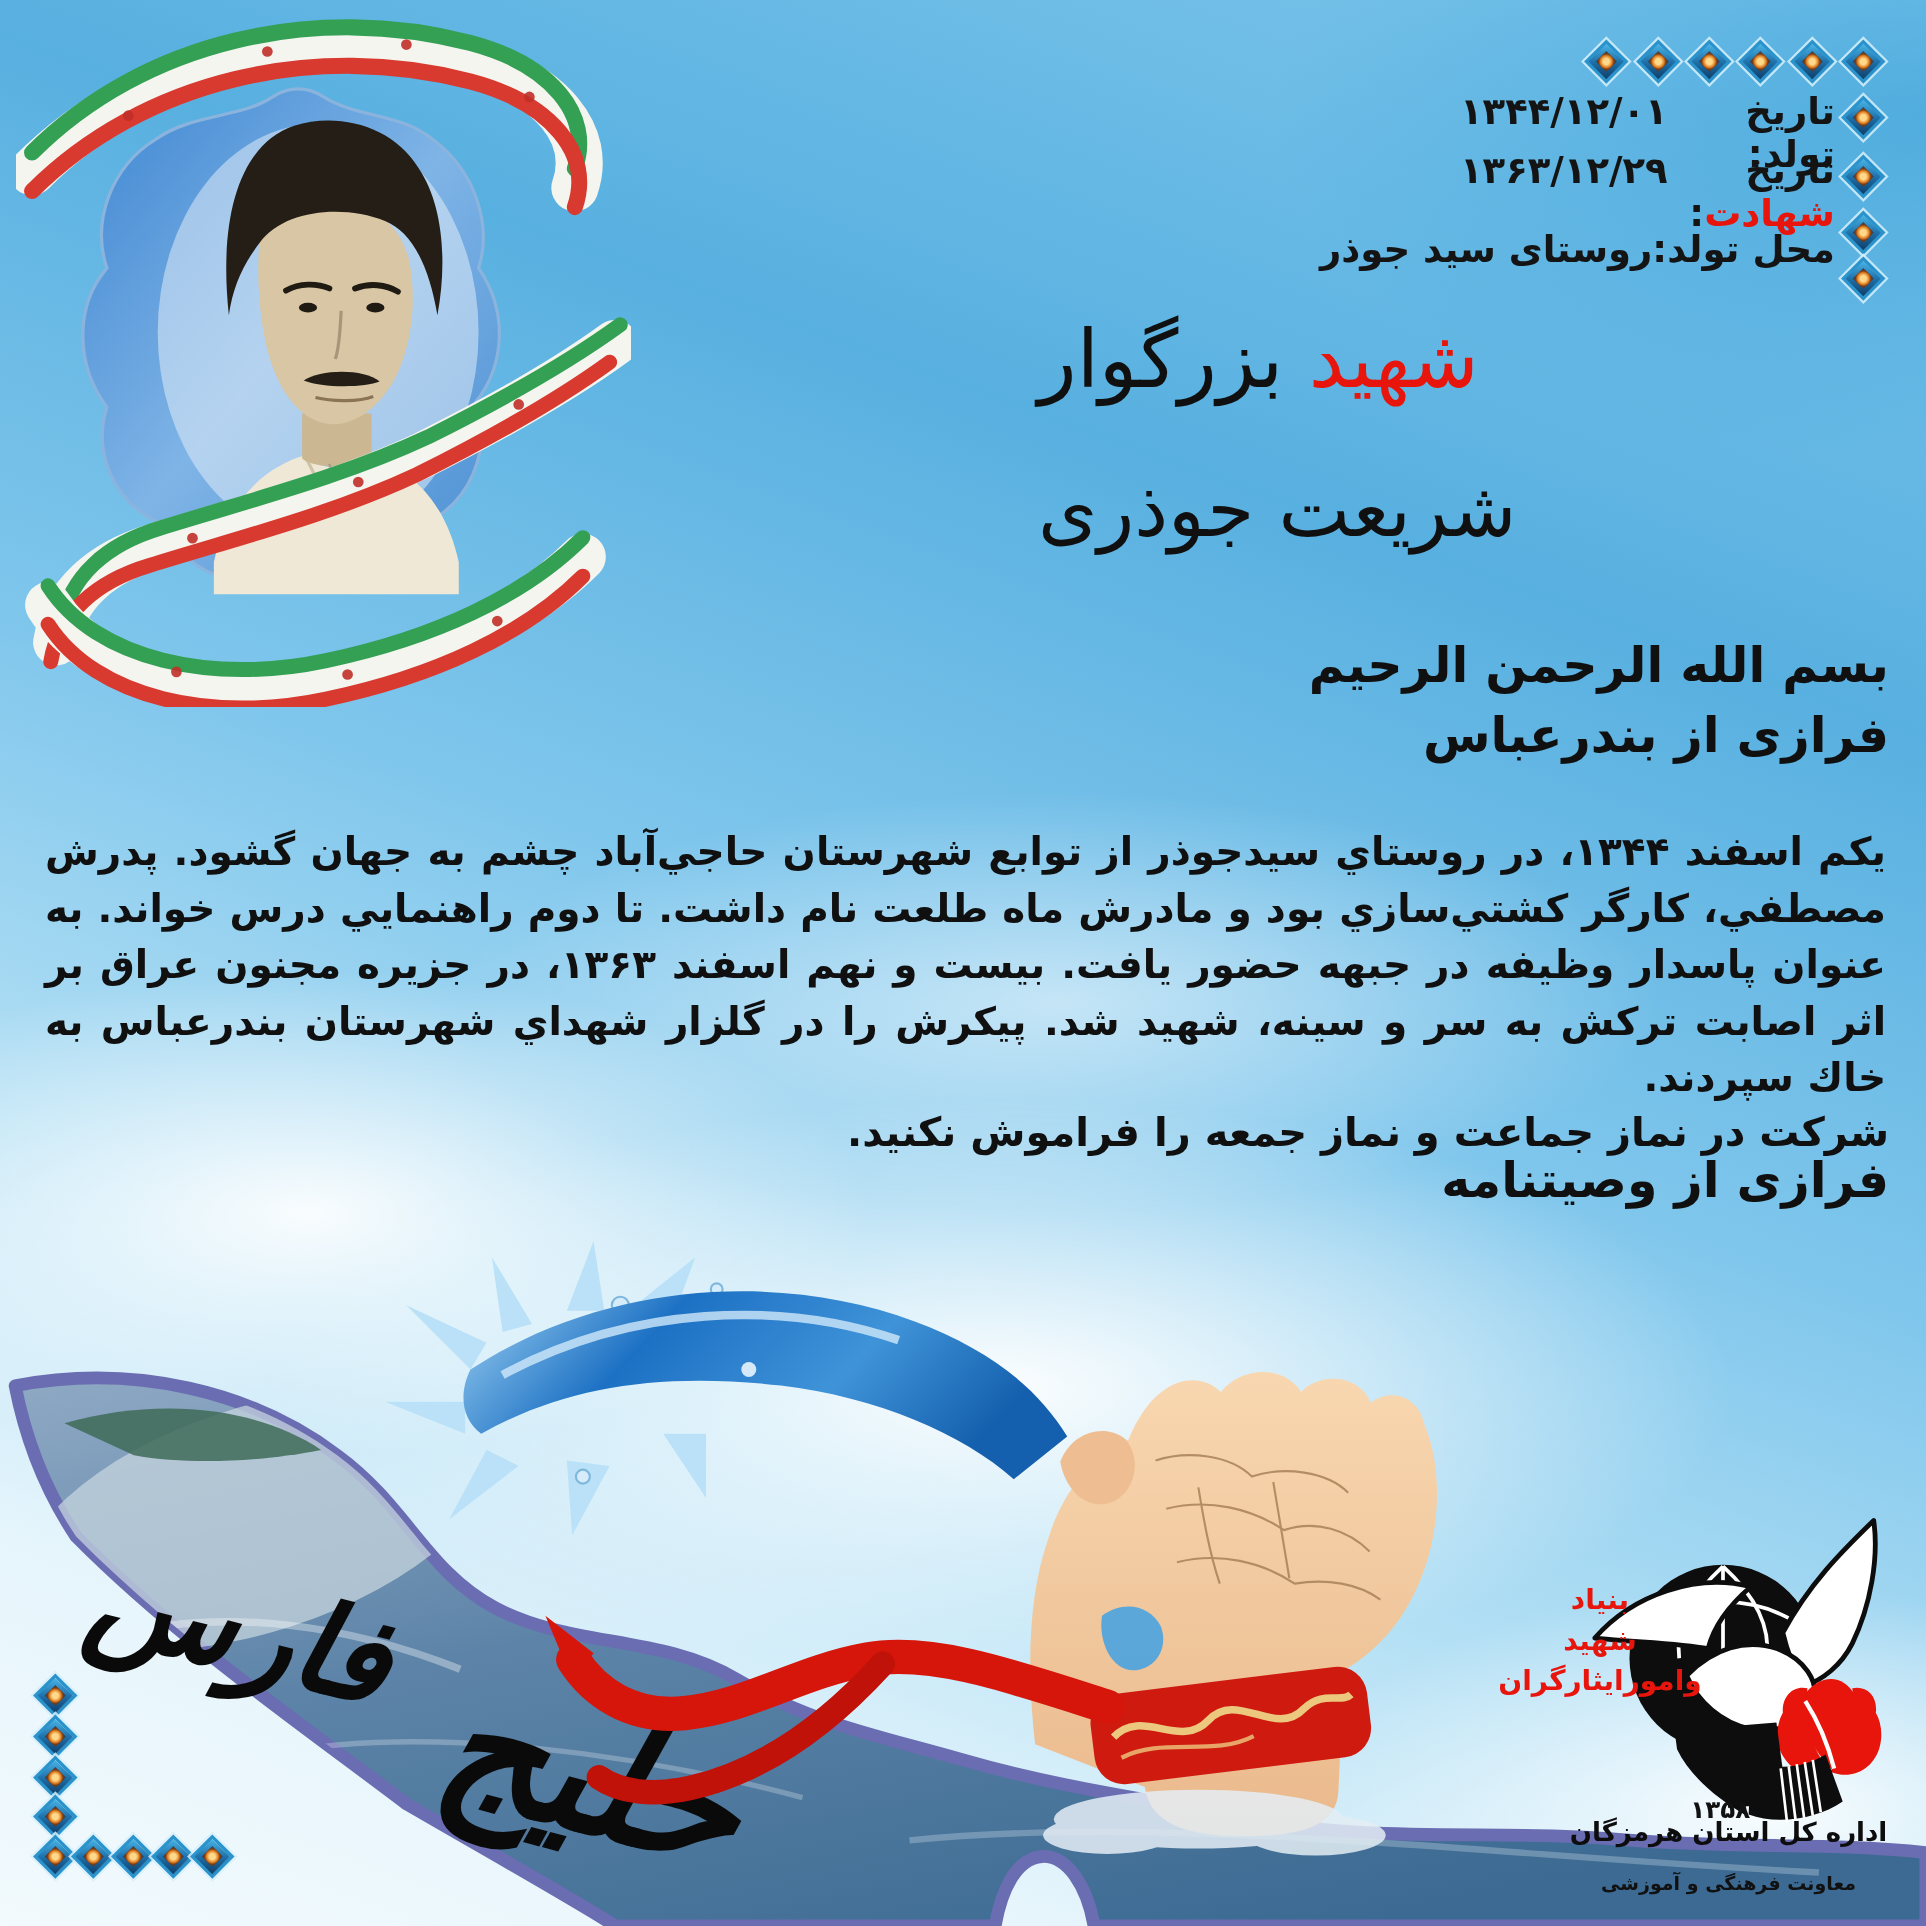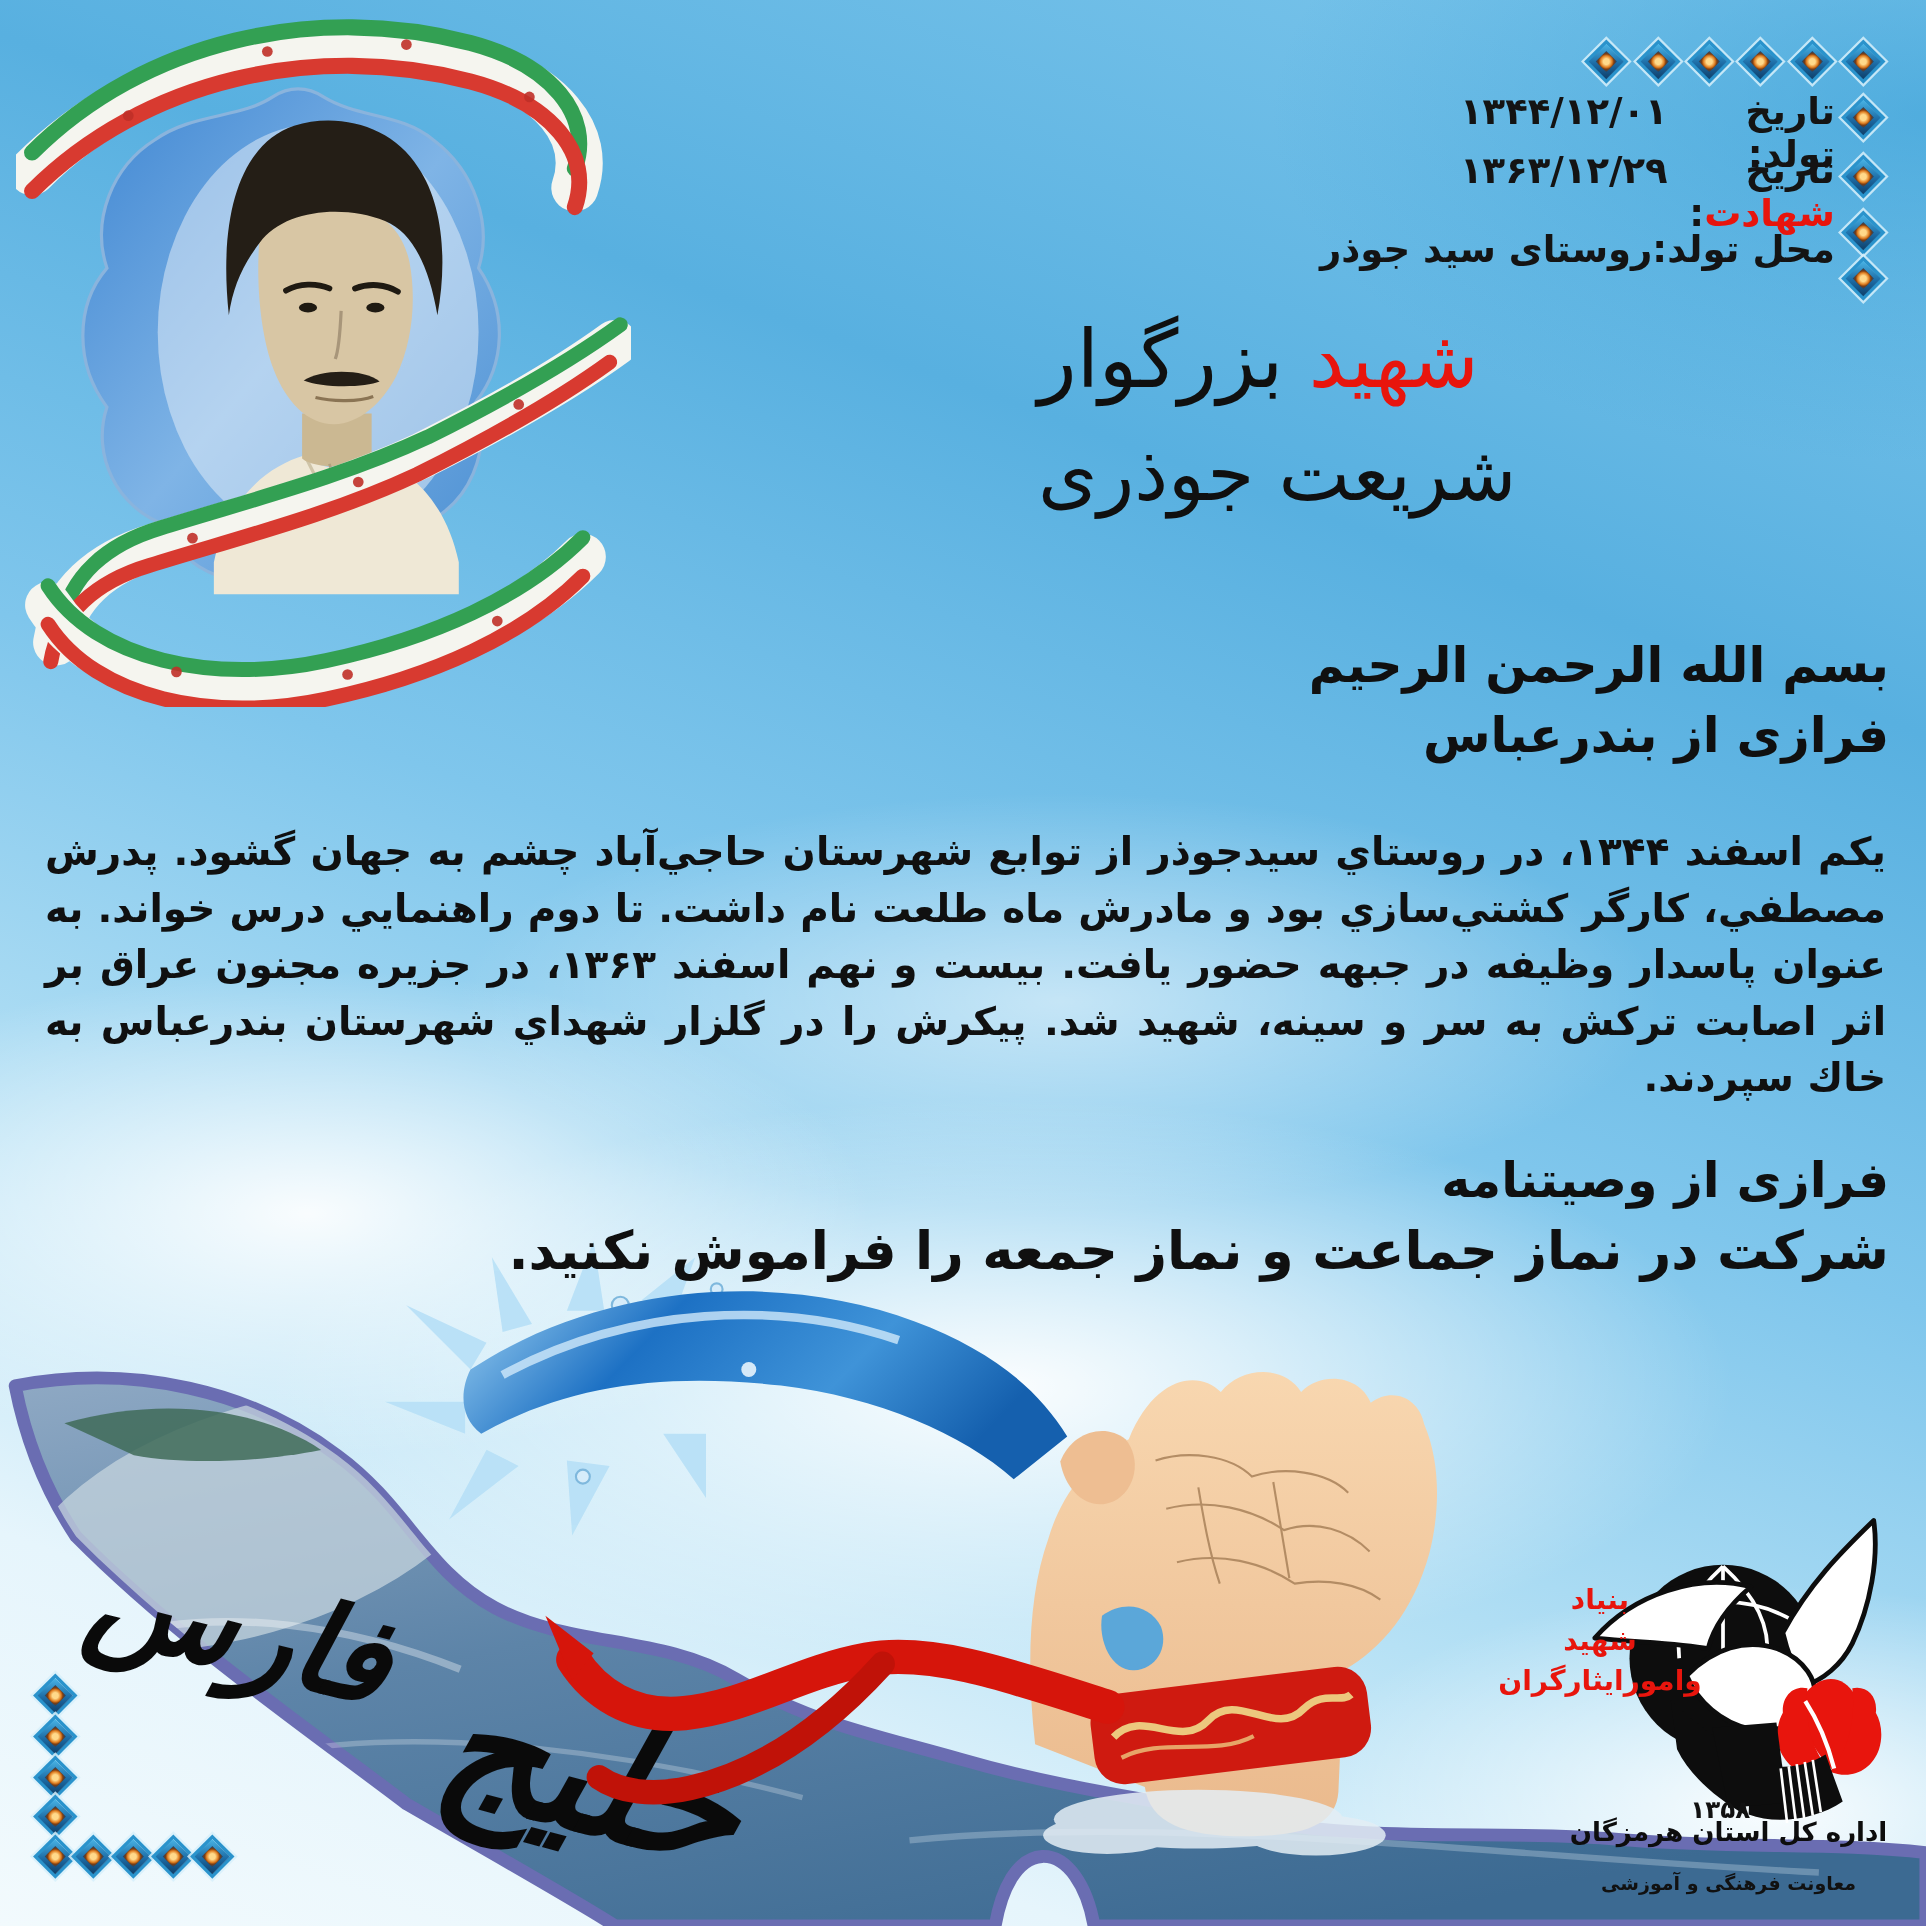--- a/index.html
+++ b/index.html
@@ -22,28 +22,28 @@
   .info-line3{display:block;text-align:right;white-space:nowrap;margin-top:20px;}
   
   .diamond{position:absolute;width:24.6px;height:24.6px;transform:rotate(45deg);
     background:linear-gradient(135deg,#49b4e6 0%,#1c6ca6 55%,#0f3e68 100%);
     box-shadow:0 0 0 3.2px #2a93cc, 0 0 0 5.4px rgba(215,240,250,.85);}
   .diamond::after{content:"";position:absolute;inset:4.8px;
     background:radial-gradient(circle at 50% 50%, #ffd98a 0 28%, #e07f22 55%, #7a3c12 72%, #15497a 100%);}
   
   .title{left:1038px;top:316px;width:642px;text-align:left;color:#101010;font-weight:400;}
   .title .l1{font-size:80px;line-height:1.1;}
-  .title .l2{font-size:76px;line-height:1.1;margin-top:28px;}
+  .title .l2{font-size:76px;line-height:1.1;margin-top:64px;}
   .h-right{right:37px;font-weight:700;color:#101010;white-space:nowrap;text-align:right;}
   .bismillah{top:637px;font-size:49px;}
   .bio-heading{top:707px;font-size:49px;}
   .bio-par{left:45px;right:40px;top:824px;font-size:39px;line-height:1.45;font-weight:700;
     color:#101010;text-align:justify;direction:rtl;}
   .will-heading{top:1104px;font-size:49px;margin-top:48px;}
-  .will-text{top:1220px;font-size:53px;}
+  .will-text{top:1109px;font-size:40px;}
   
   .org-red{left:1493px;top:1580px;width:214px;text-align:center;color:#e8150d;font-weight:700;
     font-size:28px;line-height:1.45;direction:rtl;}
   .office{left:1552px;top:1817px;width:353px;text-align:center;font-size:26px;font-weight:700;color:#0d0d0d;white-space:nowrap;}
   .dept{left:1552px;top:1872px;width:353px;text-align:center;font-size:19px;font-weight:700;color:#111;white-space:nowrap;}
   svg text{font-family:"DejaVu Sans",sans-serif;}
 </style>
 </head>
 <body>
 

